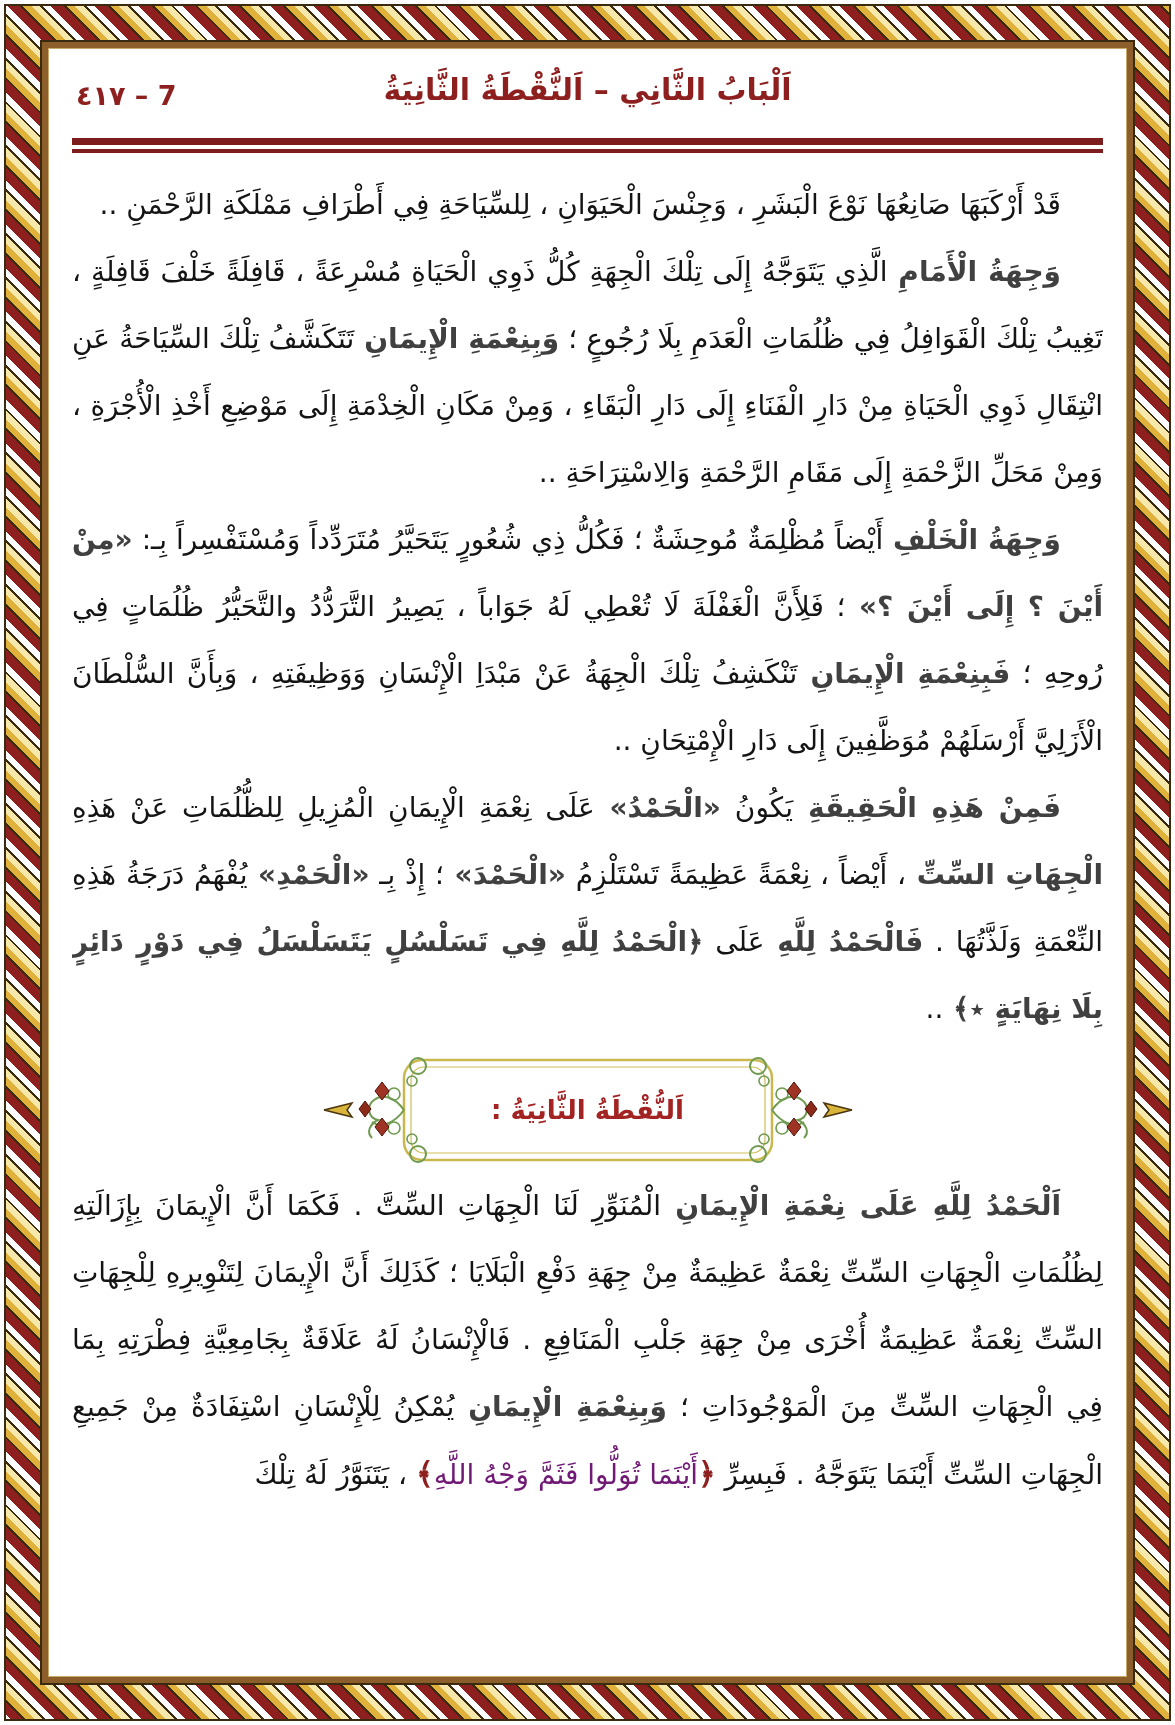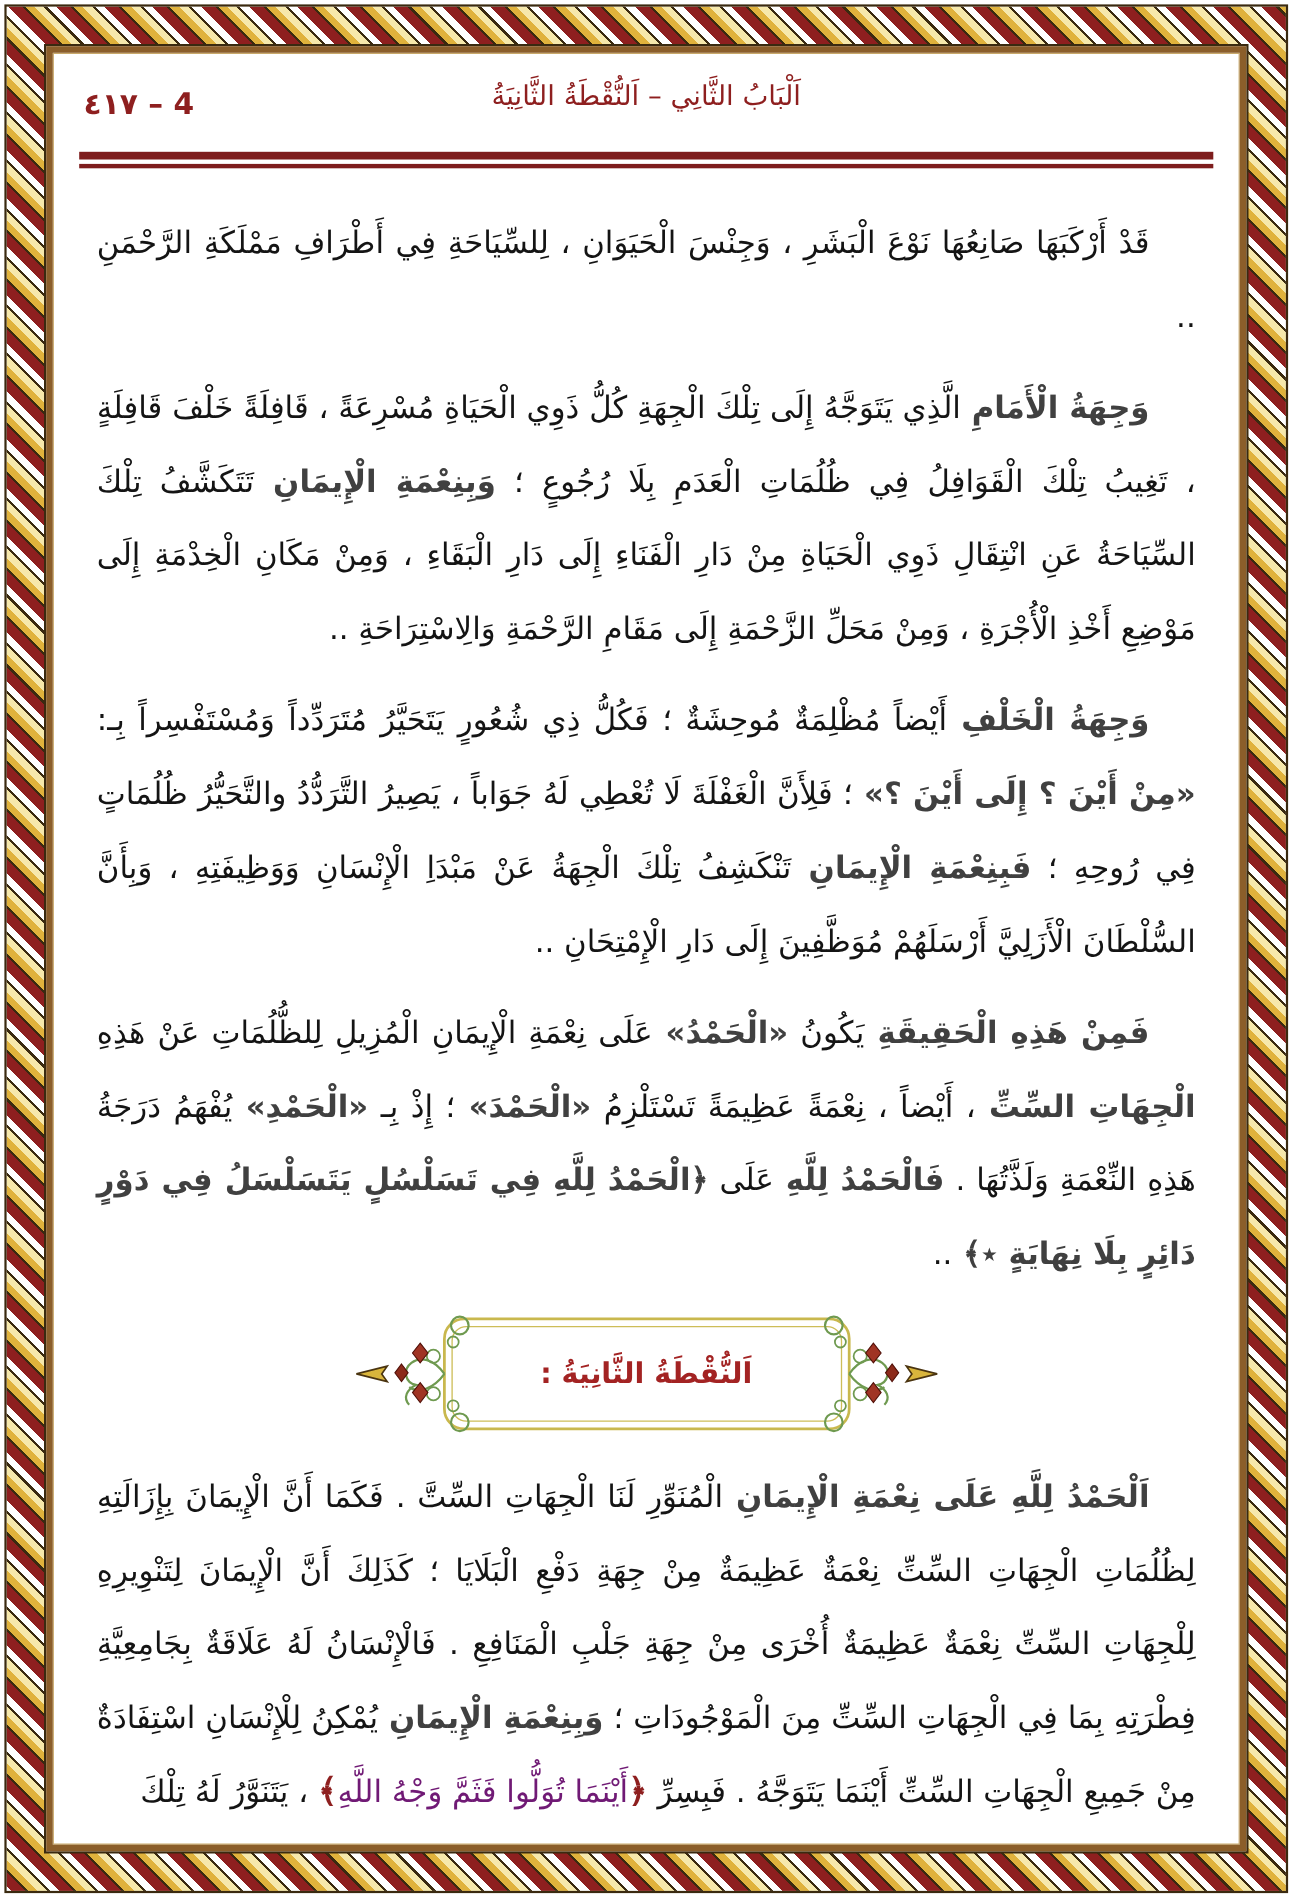--- a/index.html
+++ b/index.html
@@ -31,40 +31,40 @@
   }
   
   .content{
     position:absolute; left:72px; right:72px; top:62px; bottom:58px;
     direction:rtl;
   }
   .header{position:relative;height:76px;}
   .page-title{
     position:absolute;left:0;right:0;top:10px;
     text-align:center;
-    color:#8e1f1f;font-weight:400;font-size:25px;
+    color:#8e1f1f;font-weight:700;font-size:30px;
   }
   .page-number{
     position:absolute;left:4px;top:18px;
     color:#8e1f1f;font-weight:700;font-size:27px;
   }
   .double-rule{
     height:4px;
     border-top:7px solid #7e1d1d;
     border-bottom:4px solid #7e1d1d;
   }
   .body-text{
     font-size:28px;
     line-height:67px;
     color:#141414;
     text-align:justify;
   }
   #body-top{margin-top:18px;max-height:1010px;overflow:hidden;}
   #body-bottom{margin-top:6px;max-height:345px;overflow:hidden;}
-  .para{margin:16px;text-indent:42px;}
+  .para{margin:0;text-indent:42px;}
   .seg-b{color:#141414;}
   .seg-r{color:#404040;font-weight:700;}
   .seg-q{color:#701a75;font-weight:400;}
   .seg-rb{color:#8e1f1f;font-weight:700;font-size:1.08em;}
   
   .ornament{
     position:relative;
     width:560px;height:112px;
     margin:12px auto 4px;
   }
@@ -78,21 +78,21 @@
 </head>
 <body>
 
 <div class="page">
   <div class="frame-band"></div>
   <div class="frame-inner"></div>
 
   <div class="content">
 
     <div class="header">
-      <div class="page-number">4 – ٤١٧</div>
+      <div class="page-number">7 – ٤١٧</div>
       <div class="page-title">اَلْبَابُ الثَّانِي – اَلنُّقْطَةُ الثَّانِيَةُ</div>
     </div>
 
     <div class="double-rule"></div>
 
     <div class="body-text" id="body-top">
         <p class="para"><span class="seg-b">قَدْ أَرْكَبَهَا صَانِعُهَا نَوْعَ الْبَشَرِ ، وَجِنْسَ الْحَيَوَانِ ، لِلسِّيَاحَةِ فِي أَطْرَافِ مَمْلَكَةِ الرَّحْمَنِ ..</span></p>
         <p class="para"><span class="seg-r">وَجِهَةُ الْأَمَامِ </span><span class="seg-b">الَّذِي يَتَوَجَّهُ إِلَى تِلْكَ الْجِهَةِ كُلُّ ذَوِي الْحَيَاةِ مُسْرِعَةً ، قَافِلَةً خَلْفَ قَافِلَةٍ ، تَغِيبُ تِلْكَ الْقَوَافِلُ فِي ظُلُمَاتِ الْعَدَمِ بِلَا رُجُوعٍ ؛ </span><span class="seg-r">وَبِنِعْمَةِ الْإِيمَانِ </span><span class="seg-b">تَتَكَشَّفُ تِلْكَ السِّيَاحَةُ عَنِ انْتِقَالِ ذَوِي الْحَيَاةِ مِنْ دَارِ الْفَنَاءِ إِلَى دَارِ الْبَقَاءِ ، وَمِنْ مَكَانِ الْخِدْمَةِ إِلَى مَوْضِعِ أَخْذِ الْأُجْرَةِ ، وَمِنْ مَحَلِّ الزَّحْمَةِ إِلَى مَقَامِ الرَّحْمَةِ وَالِاسْتِرَاحَةِ ..</span></p>
         <p class="para"><span class="seg-r">وَجِهَةُ الْخَلْفِ </span><span class="seg-b">أَيْضاً مُظْلِمَةٌ مُوحِشَةٌ ؛ فَكُلُّ ذِي شُعُورٍ يَتَحَيَّرُ مُتَرَدِّداً وَمُسْتَفْسِراً بِـ: </span><span class="seg-r">«مِنْ أَيْنَ ؟ إِلَى أَيْنَ ؟» </span><span class="seg-b">؛ فَلِأَنَّ الْغَفْلَةَ لَا تُعْطِي لَهُ جَوَاباً ، يَصِيرُ التَّرَدُّدُ والتَّحَيُّرُ ظُلُمَاتٍ فِي رُوحِهِ ؛ </span><span class="seg-r">فَبِنِعْمَةِ الْإِيمَانِ </span><span class="seg-b">تَنْكَشِفُ تِلْكَ الْجِهَةُ عَنْ مَبْدَاِ الْإِنْسَانِ وَوَظِيفَتِهِ ، وَبِأَنَّ السُّلْطَانَ الْأَزَلِيَّ أَرْسَلَهُمْ مُوَظَّفِينَ إِلَى دَارِ الْإِمْتِحَانِ ..</span></p>
         <p class="para"><span class="seg-r">فَمِنْ هَذِهِ الْحَقِيقَةِ </span><span class="seg-b">يَكُونُ </span><span class="seg-r">«الْحَمْدُ» </span><span class="seg-b">عَلَى نِعْمَةِ الْإِيمَانِ الْمُزِيلِ لِلظُّلُمَاتِ عَنْ هَذِهِ </span><span class="seg-r">الْجِهَاتِ السِّتِّ </span><span class="seg-b">، أَيْضاً ، نِعْمَةً عَظِيمَةً تَسْتَلْزِمُ </span><span class="seg-r">«الْحَمْدَ» </span><span class="seg-b">؛ إِذْ بِـ </span><span class="seg-r">«الْحَمْدِ» </span><span class="seg-b">يُفْهَمُ دَرَجَةُ هَذِهِ النِّعْمَةِ وَلَذَّتُهَا . </span><span class="seg-r">فَالْحَمْدُ لِلَّهِ </span><span class="seg-b">عَلَى </span><span class="seg-r">﴿الْحَمْدُ لِلَّهِ فِي تَسَلْسُلٍ يَتَسَلْسَلُ فِي دَوْرٍ دَائِرٍ بِلَا نِهَايَةٍ ٭﴾ </span><span class="seg-b">..</span></p>

